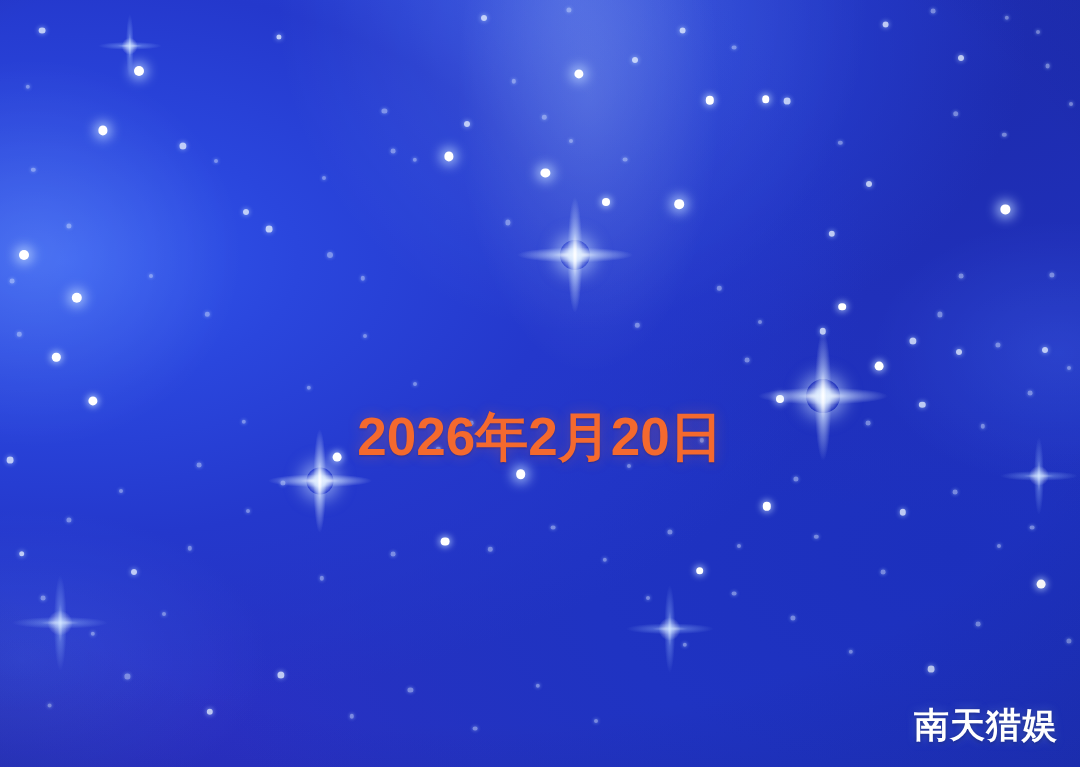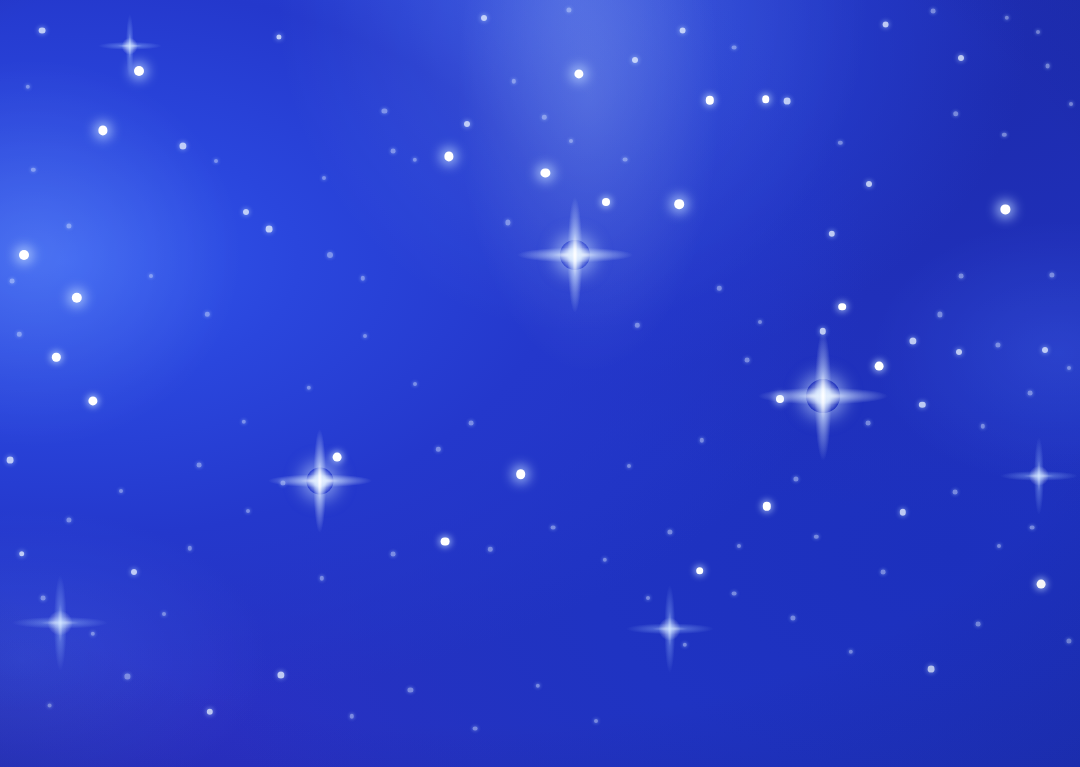--- a/index.html
+++ b/index.html
@@ -301,15 +301,17 @@
         <i></i>
       </div>
       <div class="sparkle soft" style="left: 12%; top: 6%; width: 64px; height: 64px;">
         <i></i>
       </div>
     </div>
 
   <div class="bg-vignette"></div>
 
 
-
+  <h2 class="subheadline">2026年2月20日</h2>
+
+  <div class="watermark">南天猎娱</div>
 
 </div>
 
 </body></html>

